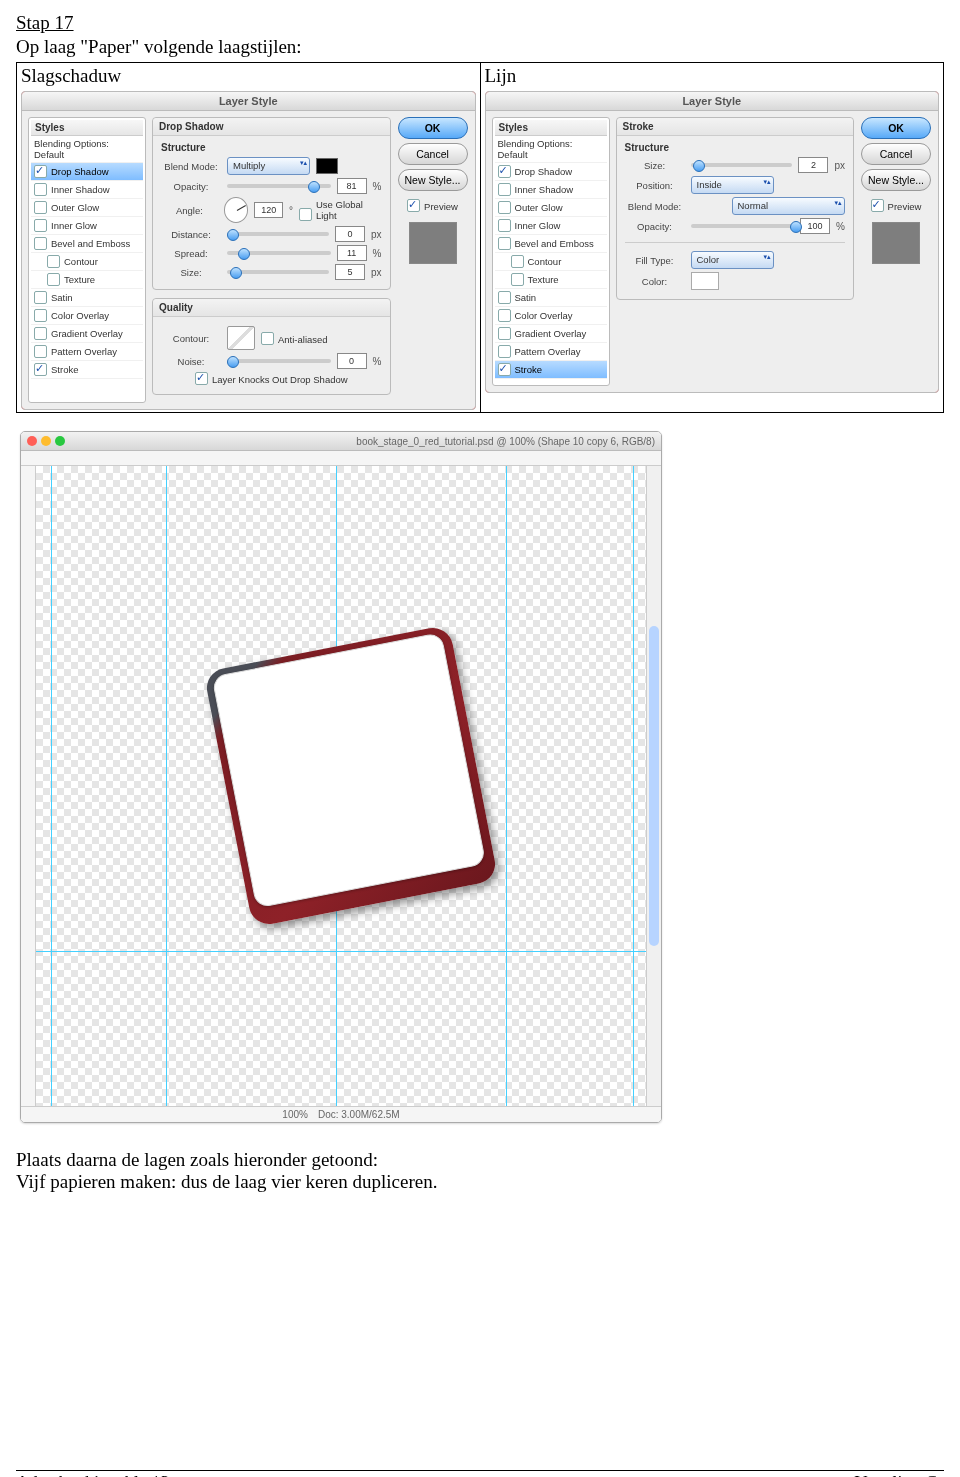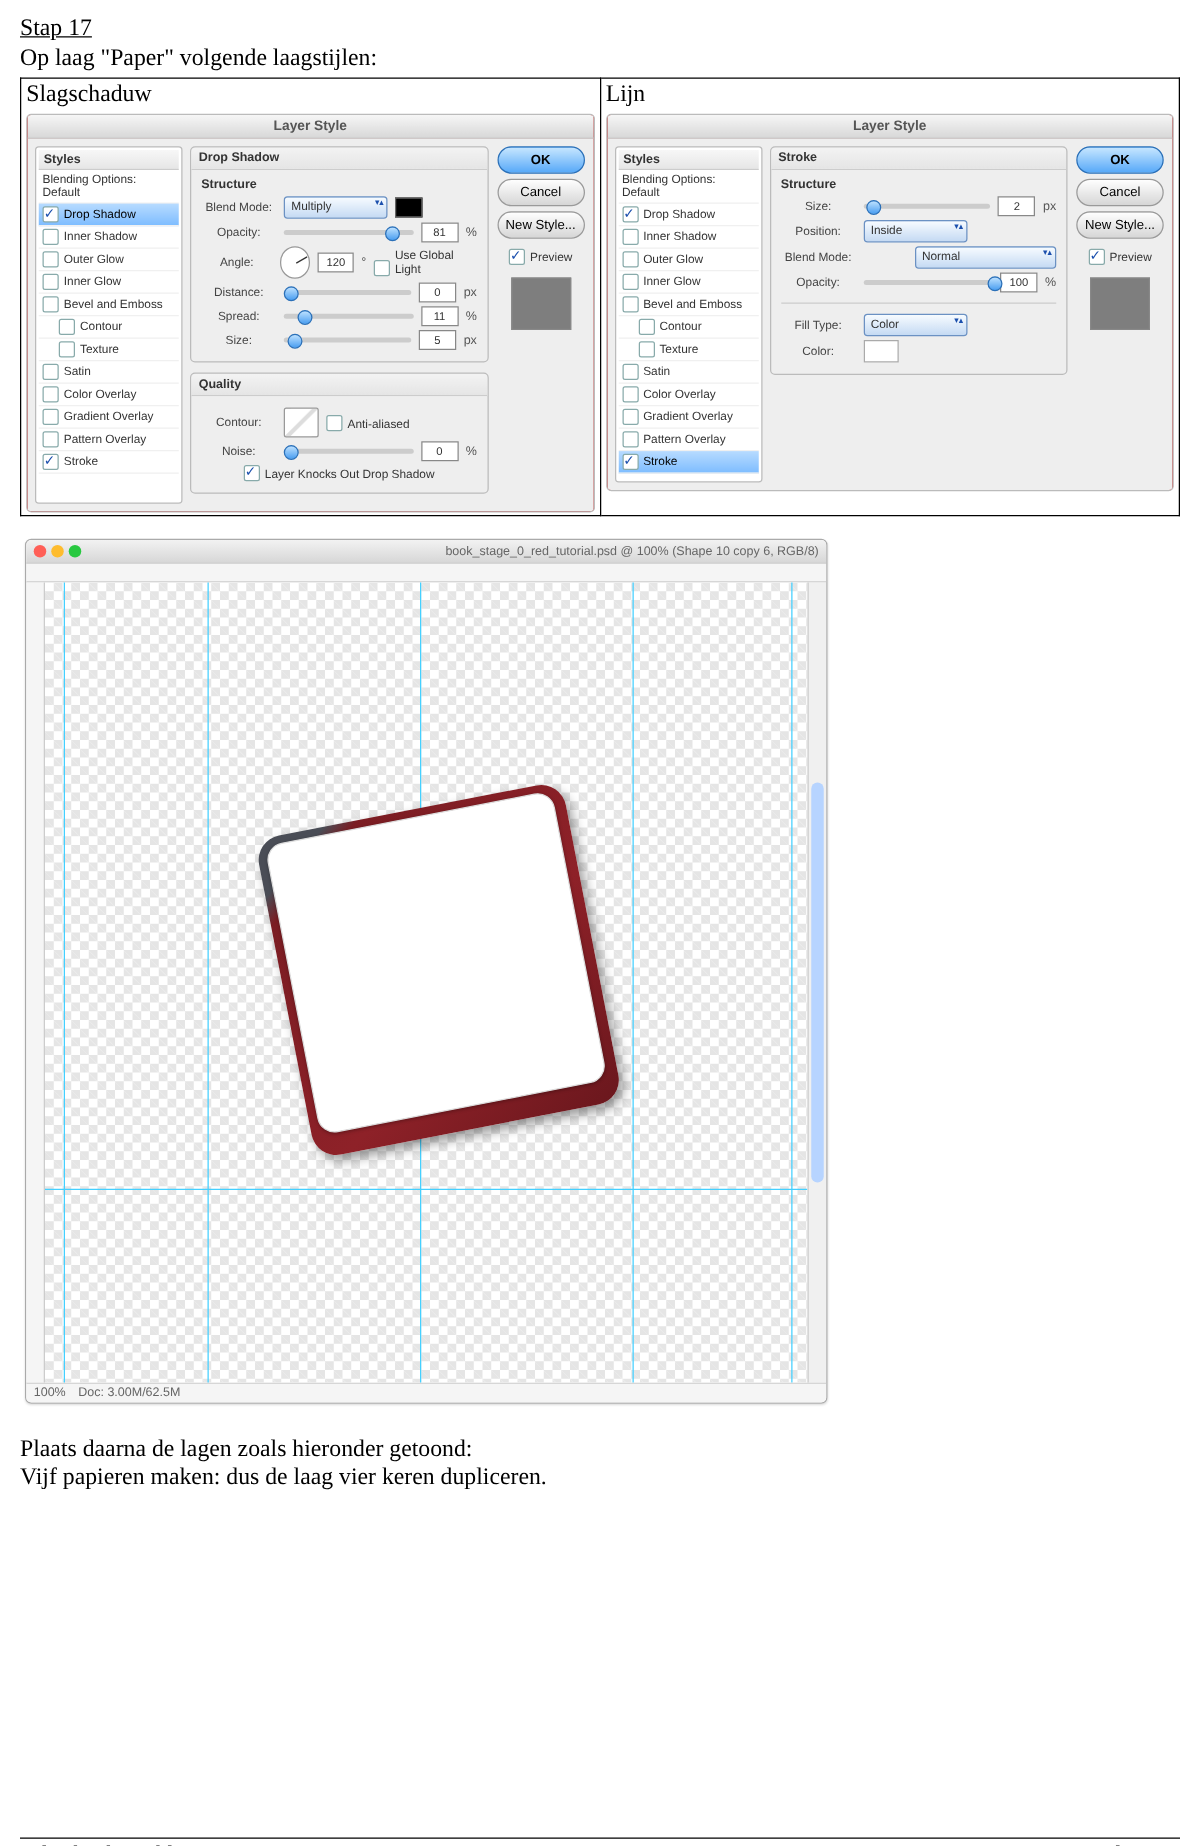--- a/index.html
+++ b/index.html
@@ -194,21 +194,21 @@
     position:absolute;inset:0;border-radius:20px;
     background:linear-gradient(140deg,#4a4d56 0%,#4a4d56 10%,#7b1d23 15%,#8e2128 60%,#6a171d 100%);
     box-shadow:3px 5px 9px rgba(0,0,0,.4);
   }
   .book-paper{
     position:absolute;left:7px;top:6px;right:9px;bottom:18px;border-radius:14px;
     background:#fff;border:1px solid #ddd;box-shadow:0 1px 3px rgba(0,0,0,.3);
   }
   .ps-scroll-v{width:14px;background:#f0f0f0;border-left:1px solid #ccc;position:relative;}
   .ps-scroll-v::after{content:"";position:absolute;left:2px;top:25%;width:10px;height:50%;background:#b7d4ff;border-radius:5px;}
-  .ps-footer{height:15px;background:#f5f5f5;border-top:1px solid #ccc;display:flex;align-items:center;gap:10px;padding:0 6px;color:#666;}
+  .ps-footer{height:15px;background:#f5f5f5;border-top:1px solid #ccc;display:flex;align-items:center;gap:10px;padding:0 6px;color:#666;justify-content:center;}
   
   .pg-footer{
     position:relative;border-top:1px solid #000;margin:30px 16px 0 16px;
     display:flex;justify-content:space-between;font-size:18px;padding-top:2px;
   }
 </style>
 </head>
 <body>
 
 <div class="page">

